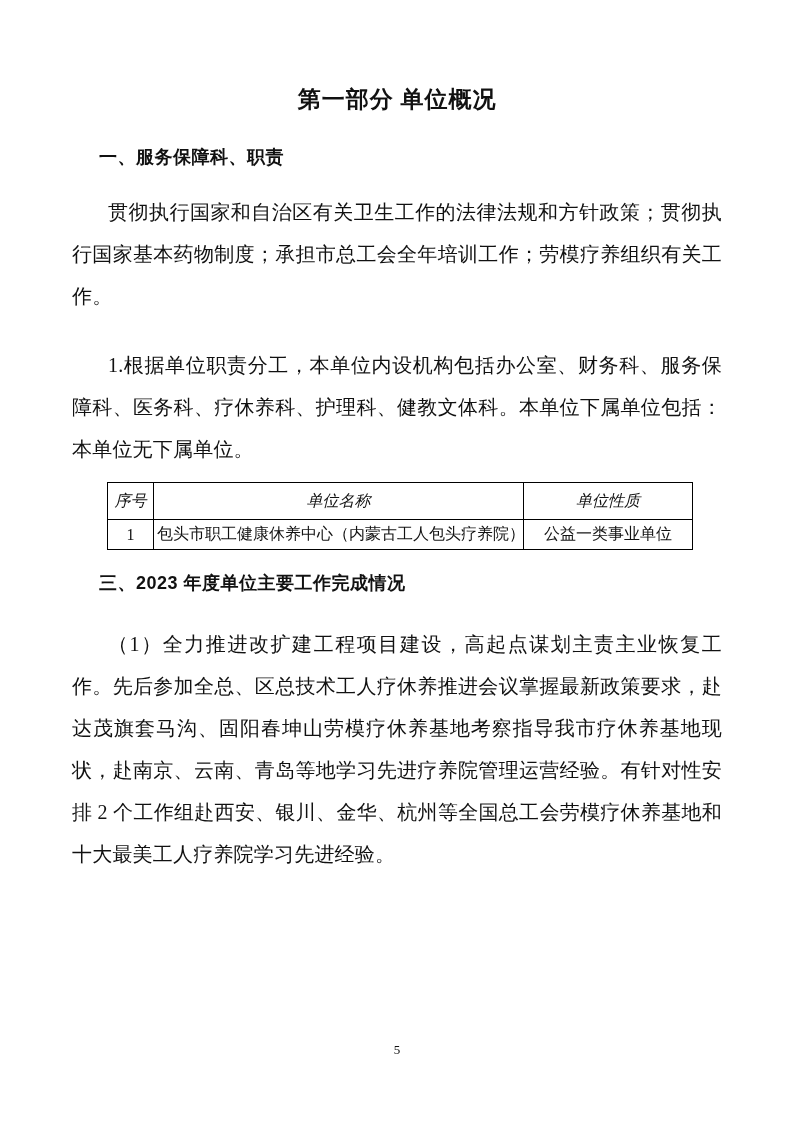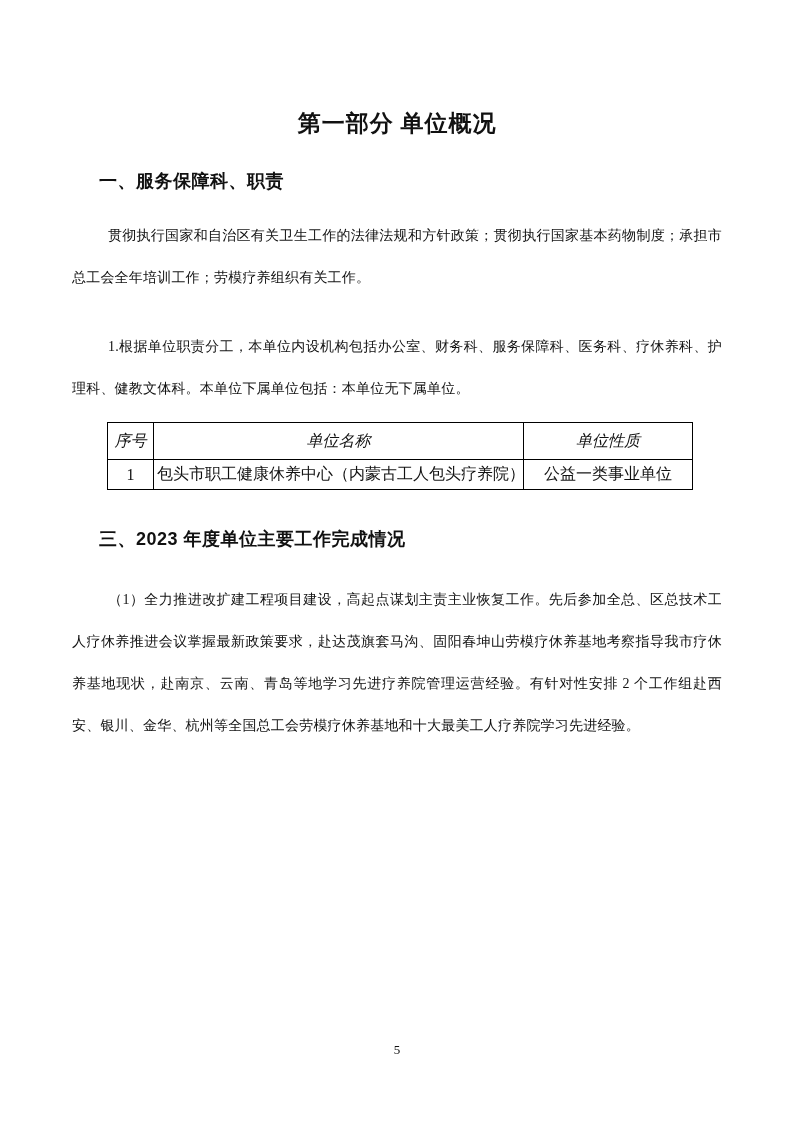--- a/index.html
+++ b/index.html
@@ -8,44 +8,44 @@
     width: 794px;
     height: 1123px;
     font-family: "Liberation Serif", "DejaVu Serif", serif;
     color: #111111;
     overflow: hidden;
   }
   .page {
     position: relative;
     width: 794px;
     height: 835px;
-    padding: 107px 72px 0 72px;
+    padding: 83px 72px 0 72px;
     background: #ffffff;
   }
   .doc-title {
     font-family: "Liberation Serif", "DejaVu Serif", serif;
     font-weight: bold;
     font-size: 23px;
     line-height: 34px;
     text-align: center;
     letter-spacing: 1px;
   }
   .section-heading {
     font-family: "Liberation Sans", "DejaVu Sans", sans-serif;
     font-weight: bold;
     font-size: 18px;
     line-height: 26px;
     text-indent: 27px;
     letter-spacing: 0.5px;
   }
   .heading-1 { margin-top: 27px; }
   .heading-2 { margin-top: 24px; }
-  .heading-3 { margin-top: 36px; }
+  .heading-3 { margin-top: 20px; }
   .para {
-    font-size: 14px;
+    font-size: 20px;
     line-height: 42px;
     text-align: justify;
     text-indent: 36px;
     letter-spacing: 0.2px;
   }
   .para-1 { margin-top: 21px; }
   .para-2 { margin-top: 27px; }
   .para-3 { margin-top: 16px; }
   .para-4 { margin-top: 27px; }
   table.unit-table {

